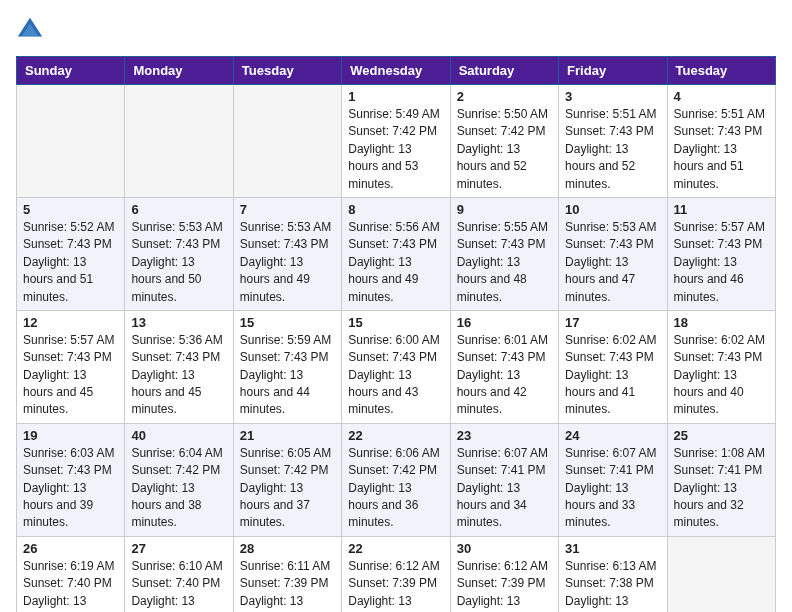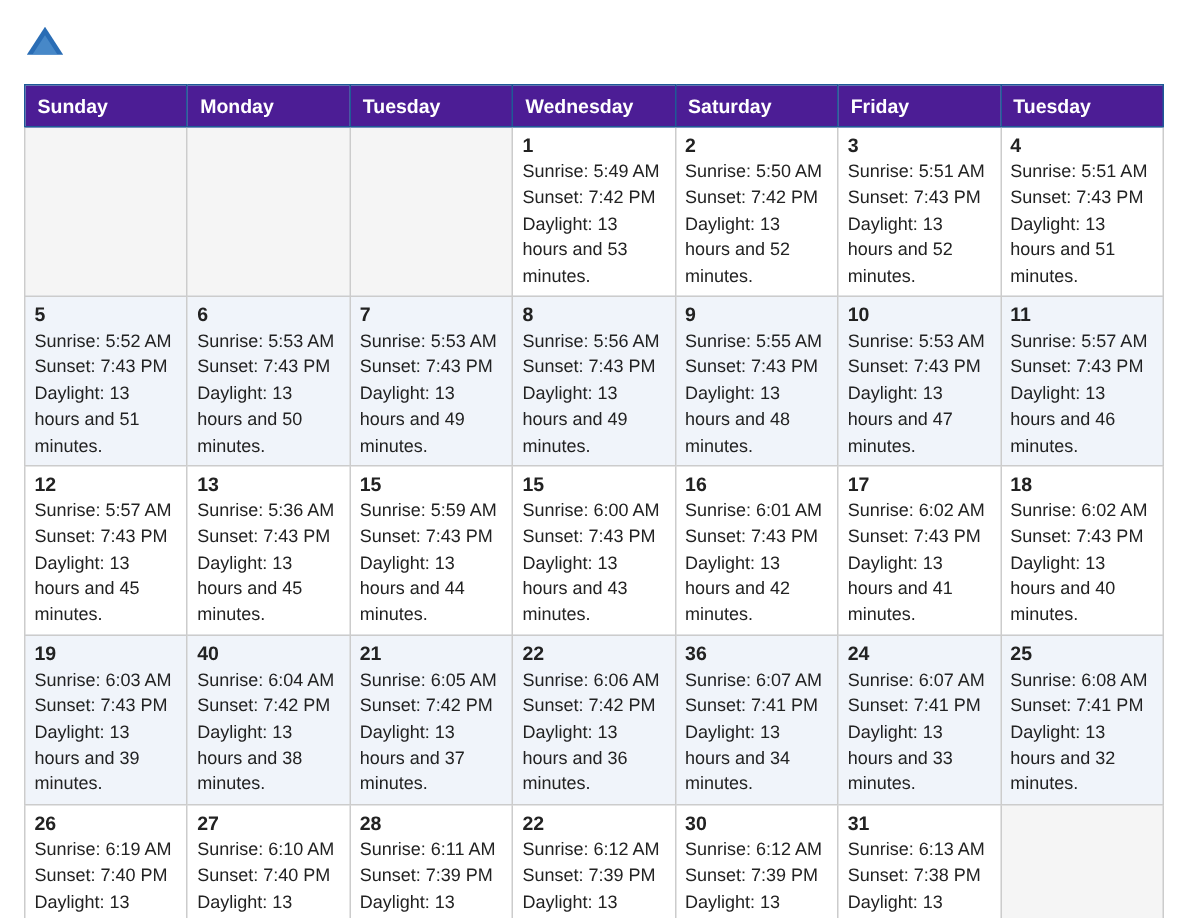--- a/index.html
+++ b/index.html
@@ -280,36 +280,36 @@
 and 37 minutes.</div>
         </td>
         <td>
           <span class="day-number">22</span>
           <div class="day-info">Sunrise: 6:06 AM
 Sunset: 7:42 PM
 Daylight: 13 hours
 and 36 minutes.</div>
         </td>
         <td>
-          <span class="day-number">36</span>
+          <span class="day-number">23</span>
           <div class="day-info">Sunrise: 6:07 AM
 Sunset: 7:41 PM
 Daylight: 13 hours
 and 34 minutes.</div>
         </td>
         <td>
           <span class="day-number">24</span>
           <div class="day-info">Sunrise: 6:07 AM
 Sunset: 7:41 PM
 Daylight: 13 hours
 and 33 minutes.</div>
         </td>
         <td>
           <span class="day-number">25</span>
-          <div class="day-info">Sunrise: 6:08 AM
+          <div class="day-info">Sunrise: 1:08 AM
 Sunset: 7:41 PM
 Daylight: 13 hours
 and 32 minutes.</div>
         </td>
       </tr>
       <tr>
         <td>
           <span class="day-number">26</span>
           <div class="day-info">Sunrise: 6:19 AM
 Sunset: 7:40 PM

